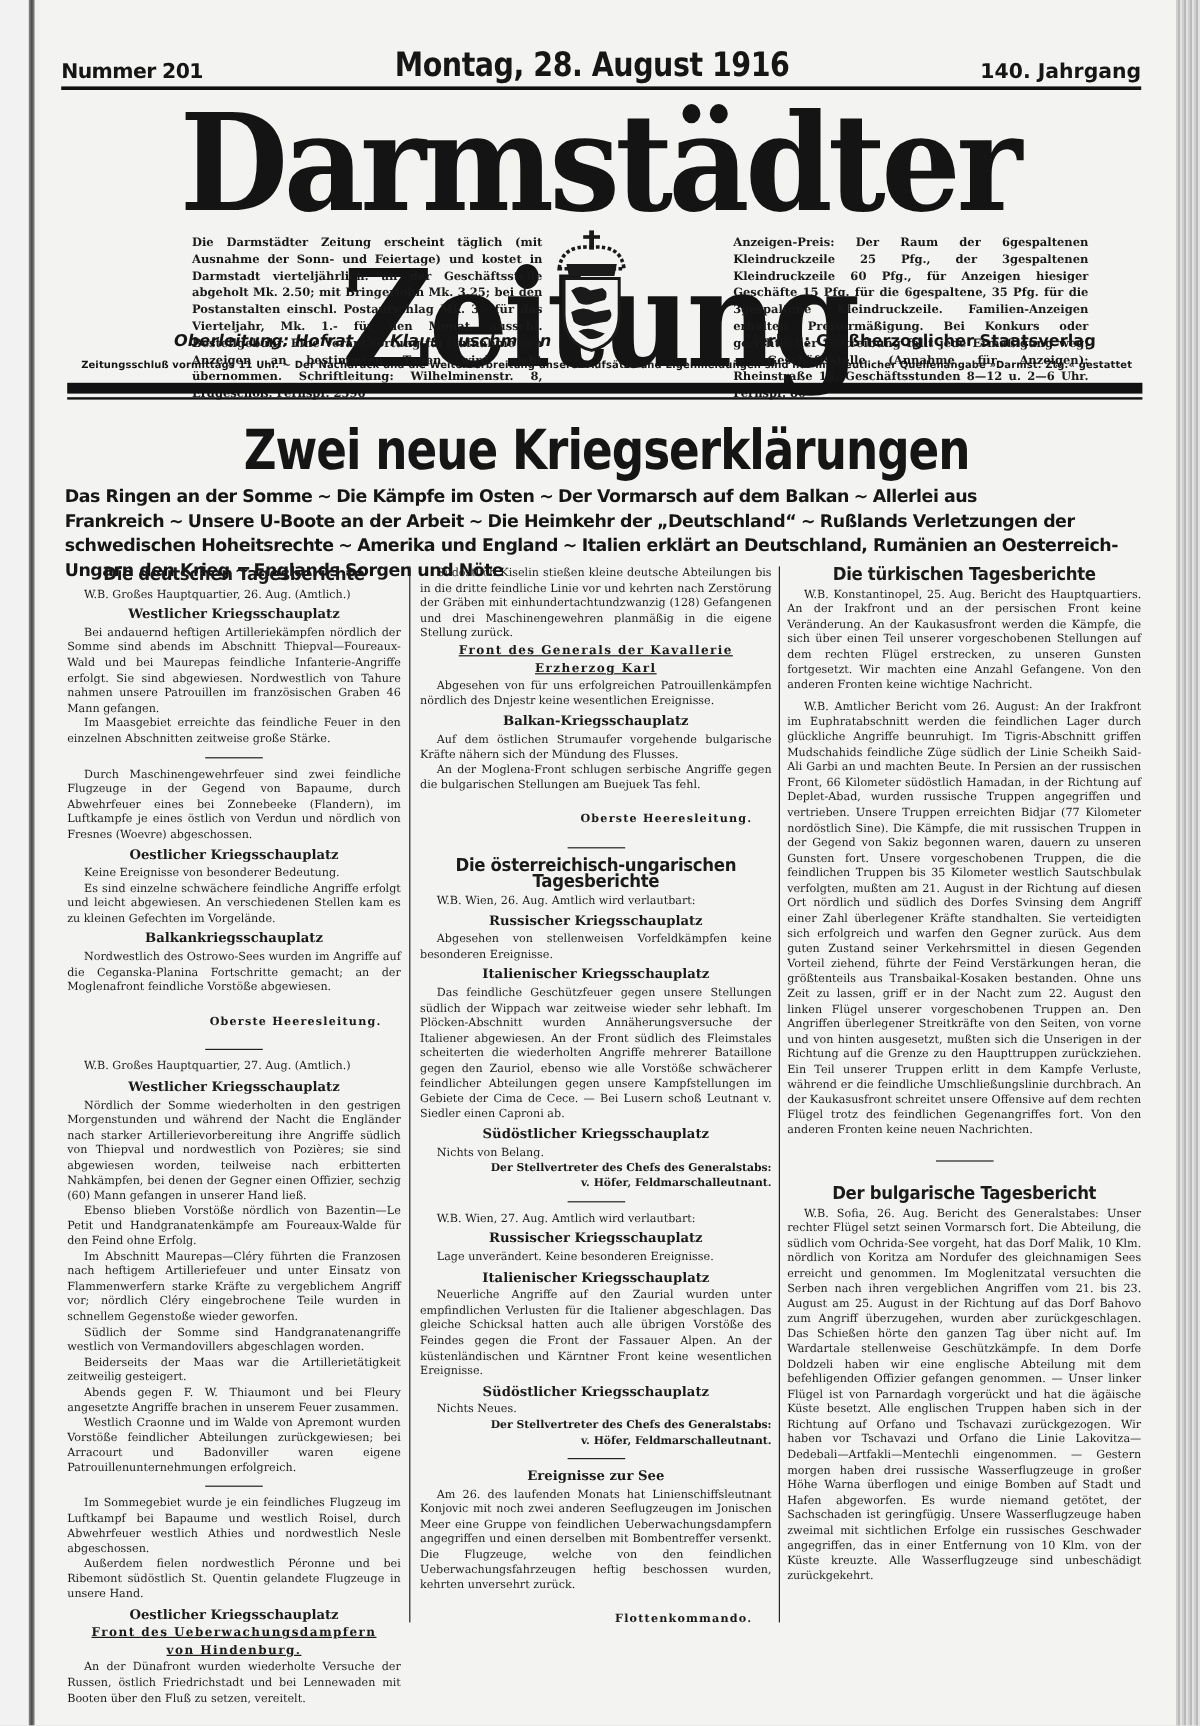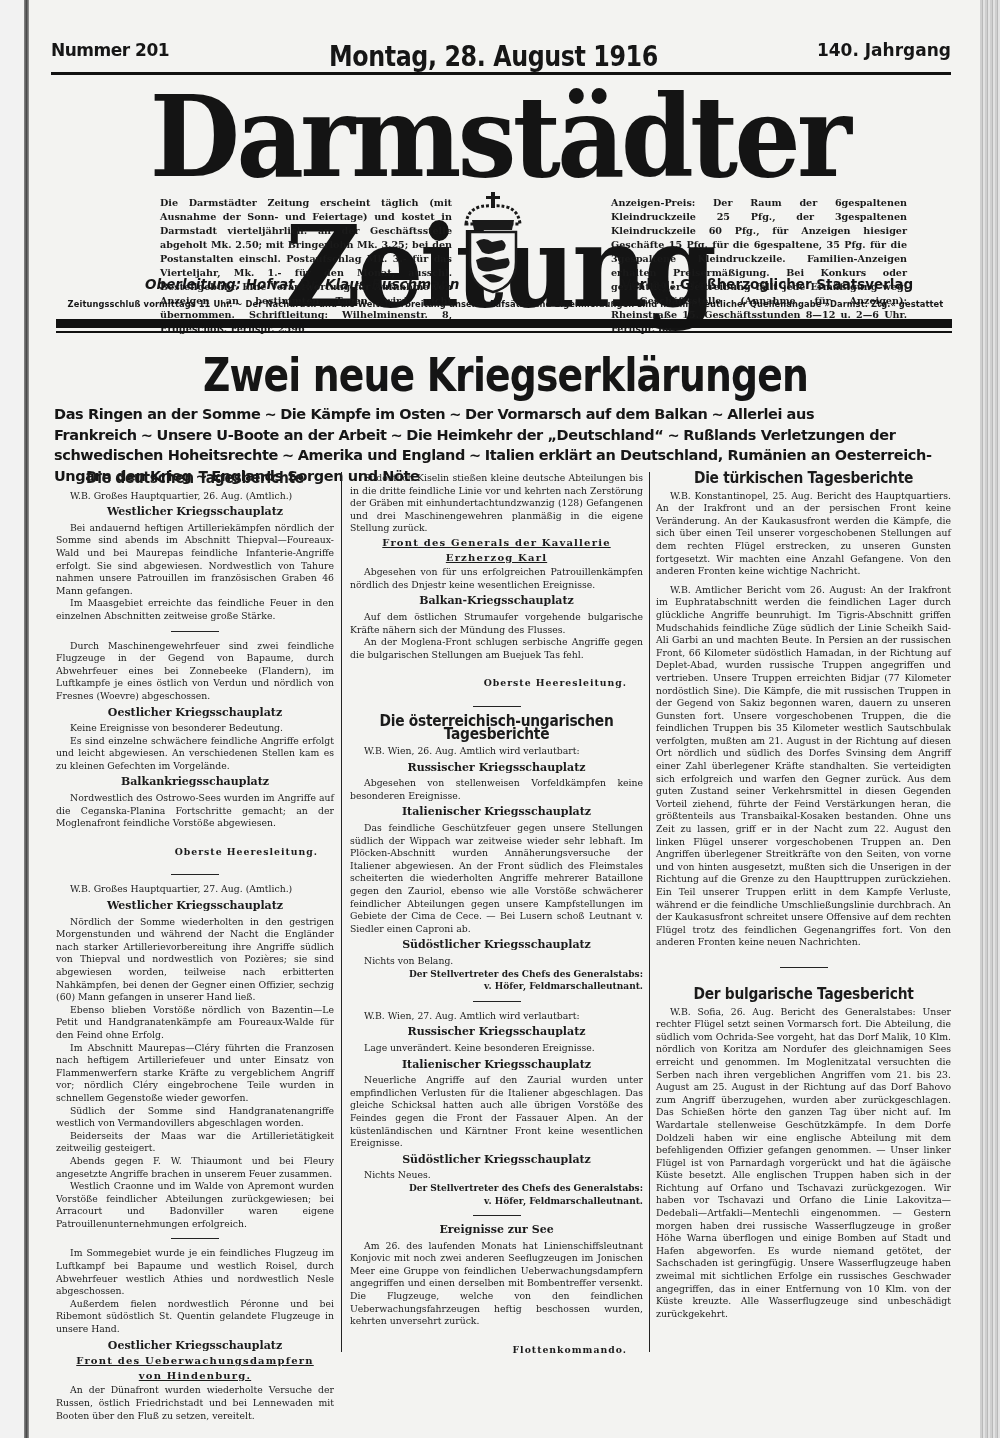--- a/index.html
+++ b/index.html
@@ -24,21 +24,21 @@
     position: absolute; left: 29px; top: 0; width: 951px; height: 1438px;
     background: #f3f3f1;
   }
   .right-edge {
     position: absolute; left: 980px; top: 0; width: 20px; height: 1438px;
     background: repeating-linear-gradient(90deg, #cfcfcf 0 2px, #b9b9b9 2px 3px, #e2e2e2 3px 5px);
   }
   
   .topline {
     position: absolute; left: 22px; top: 40px; width: 900px; height: 30px;
-    display: flex; justify-content: space-between; align-items: flex-start;
+    display: flex; justify-content: space-between; align-items: flex-end;
     font-family: "DejaVu Sans", sans-serif; font-weight: bold;
   }
   .topline .num { font-size: 17px; letter-spacing: -0.5px; }
   .topline .date { font-size: 28px; letter-spacing: -0.5px; transform: scaleX(0.85); }
   .topline .vol { font-size: 17px; }
   .rule-top { position: absolute; left: 22px; top: 72px; width: 900px; height: 3px; background: #111; }
   .title {
     position: absolute; left: 30px; top: 72px; width: 880px; height: 130px;
     text-align: center;
     font-family: "DejaVu Serif", serif; font-weight: bold;

